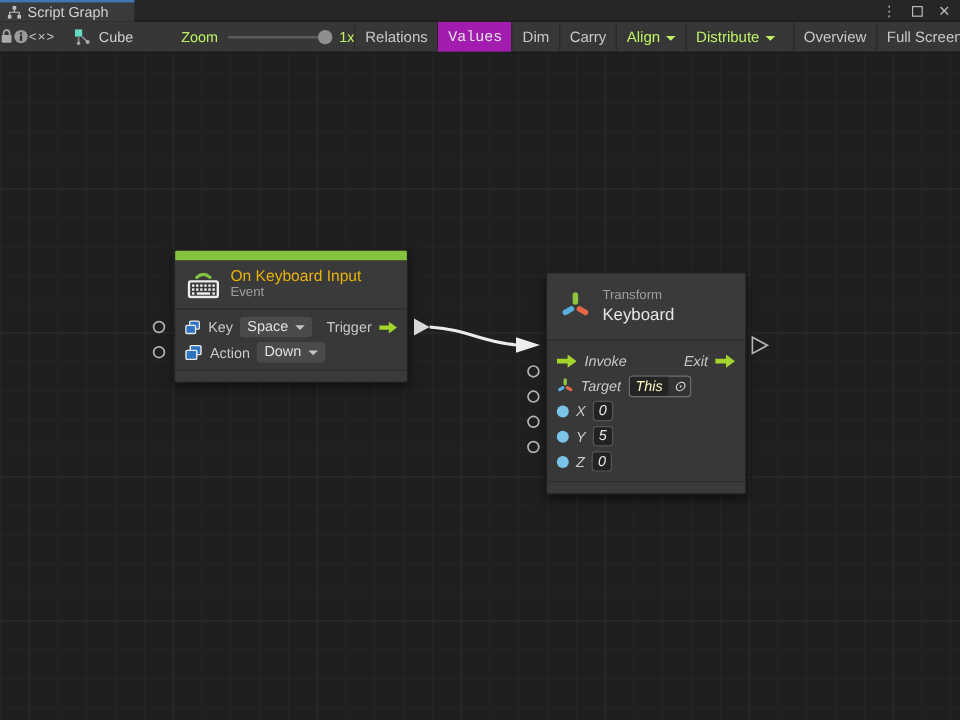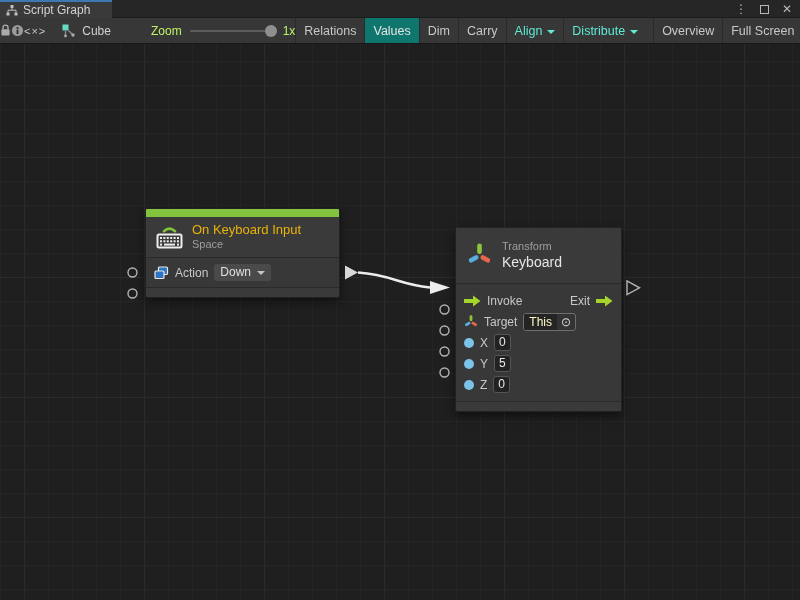--- a/index.html
+++ b/index.html
@@ -24,22 +24,22 @@
            font-size:12.5px;color:#c8c8c8;}
   .sep{width:1px;background:#2a2a2a;}
   .tb-icon-btn{display:flex;align-items:center;justify-content:center;}
   .tb-lock{width:25px;} .tb-info{width:25px;} .tb-code{width:72px;font-size:11px;color:#c8c8c8;letter-spacing:1px;}
   .tb-target{display:flex;align-items:center;gap:6px;margin-left:16px;font-size:12px;color:#d0d0d0;}
   .tb-zoom{display:flex;align-items:center;gap:8px;margin-left:40px;font-size:12px;color:#bef264;}
   .zoom-track{position:relative;width:85px;height:2px;background:#5c5c5c;border-radius:1px;}
   .zoom-knob{position:absolute;right:-2px;top:-5px;width:12px;height:12px;border-radius:50%;background:#8f8f8f;}
   .tb-right{margin-left:auto;display:flex;align-items:stretch;}
   .tb-btn{display:flex;align-items:center;gap:5px;padding:0 8px;border-left:1px solid #2a2a2a;white-space:nowrap;}
-  .tb-btn.active{background:#0f766e;color:#e4e4e4;}
-  .tb-btn.disabled{color:#5eead4;}
+  .tb-btn.active{background:#a21caf;color:#e4e4e4;font-family:Liberation Mono, monospace;}
+  .tb-btn.disabled{color:#bef264;}
   .tb-btn.gap{margin-left:7px;}
   .caret{width:0;height:0;border-left:4px solid transparent;border-right:4px solid transparent;
          border-top:4px solid currentColor;margin-top:2px;}
 
   
   .canvas{position:relative;width:800px;height:555px;background-color:#1f1f1f;
     background-image:
       linear-gradient(#2b2b2b 1px, transparent 1px),
       linear-gradient(90deg,#2b2b2b 1px, transparent 1px),
       linear-gradient(#252525 1px, transparent 1px),
@@ -185,24 +185,40 @@
             <rect x="14.2" y="15.3" width="2" height="2"></rect>
           <rect x="17.6" y="15.3" width="2" height="2"></rect>
             <rect x="21" y="15.3" width="2" height="2"></rect>
           <rect x="4" y="18.6" width="2" height="2"></rect>
             <rect x="8" y="18.6" width="11" height="2"></rect>
             <rect x="21" y="18.6" width="2" height="2"></rect>
         </g>
       </svg>
       <div class="nh-text">
         <span class="nh-title">On Keyboard Input</span>
-        <span class="nh-sub">Space</span>
+        <span class="nh-sub">Event</span>
       </div>
     </div>
     <div class="node-body" style="padding:4px 0;">
+      <div class="row">
+        <svg width="15" height="14" viewBox="0 0 15 14">
+          <rect x="4.5" y="1" width="9" height="7.5" rx="1" fill="var(--icon-blue)" stroke="#e8e8e8" stroke-width="1.2"></rect>
+          <rect x="1" y="5" width="9" height="7.5" rx="1" fill="var(--icon-blue)" stroke="#e8e8e8" stroke-width="1.2"></rect>
+        </svg>
+        <span class="plabel">Key</span>
+        <span class="dd">
+          <span>Space</span>
+          <span class="caret"></span>
+        </span>
+        <span class="spacer"></span>
+        <span class="plabel">Trigger</span>
+        <svg width="17" height="12" viewBox="0 0 17 12">
+          <path d="M0 4 h9 V0.5 L16.5 6 L9 11.5 V8 H0 z" fill="var(--lime)"></path>
+        </svg>
+      </div>
       <div class="row">
         <svg width="15" height="14" viewBox="0 0 15 14">
           <rect x="4.5" y="1" width="9" height="7.5" rx="1" fill="var(--icon-blue)" stroke="#e8e8e8" stroke-width="1.2"></rect>
           <rect x="1" y="5" width="9" height="7.5" rx="1" fill="var(--icon-blue)" stroke="#e8e8e8" stroke-width="1.2"></rect>
         </svg>
         <span class="plabel">Action</span>
         <span class="dd">
           <span>Down</span>
           <span class="caret"></span>
         </span>
@@ -216,21 +232,21 @@
       <svg width="27" height="27" viewBox="0 0 27 27">
         <rect x="11.2" y="1.5" width="4.6" height="10.5" rx="2.3" fill="#8cc63e"></rect>
         <rect x="11.2" y="1.5" width="4.6" height="10.5" rx="2.3" fill="#e8674a" transform="rotate(120 13.5 13.5)"></rect>
         <rect x="11.2" y="1.5" width="4.6" height="10.5" rx="2.3" fill="#58aee0" transform="rotate(240 13.5 13.5)"></rect>
       </svg>
       <div class="nh-text">
         <span class="nh-cat">Transform</span>
         <span class="nh-title-lg">Keyboard</span>
       </div>
     </div>
-    <div class="node-body" style="padding:6px 0;">
+    <div class="node-body" style="padding:6px 0;font-style:italic;">
       <div class="row">
         <svg width="17" height="12" viewBox="0 0 17 12">
           <path d="M0 4 h9 V0.5 L16.5 6 L9 11.5 V8 H0 z" fill="var(--lime)"></path>
         </svg>
         <span class="plabel">Invoke</span>
         <span class="spacer"></span>
         <span class="plabel">Exit</span>
         <svg width="17" height="12" viewBox="0 0 17 12">
           <path d="M0 4 h9 V0.5 L16.5 6 L9 11.5 V8 H0 z" fill="var(--lime)"></path>
         </svg>

